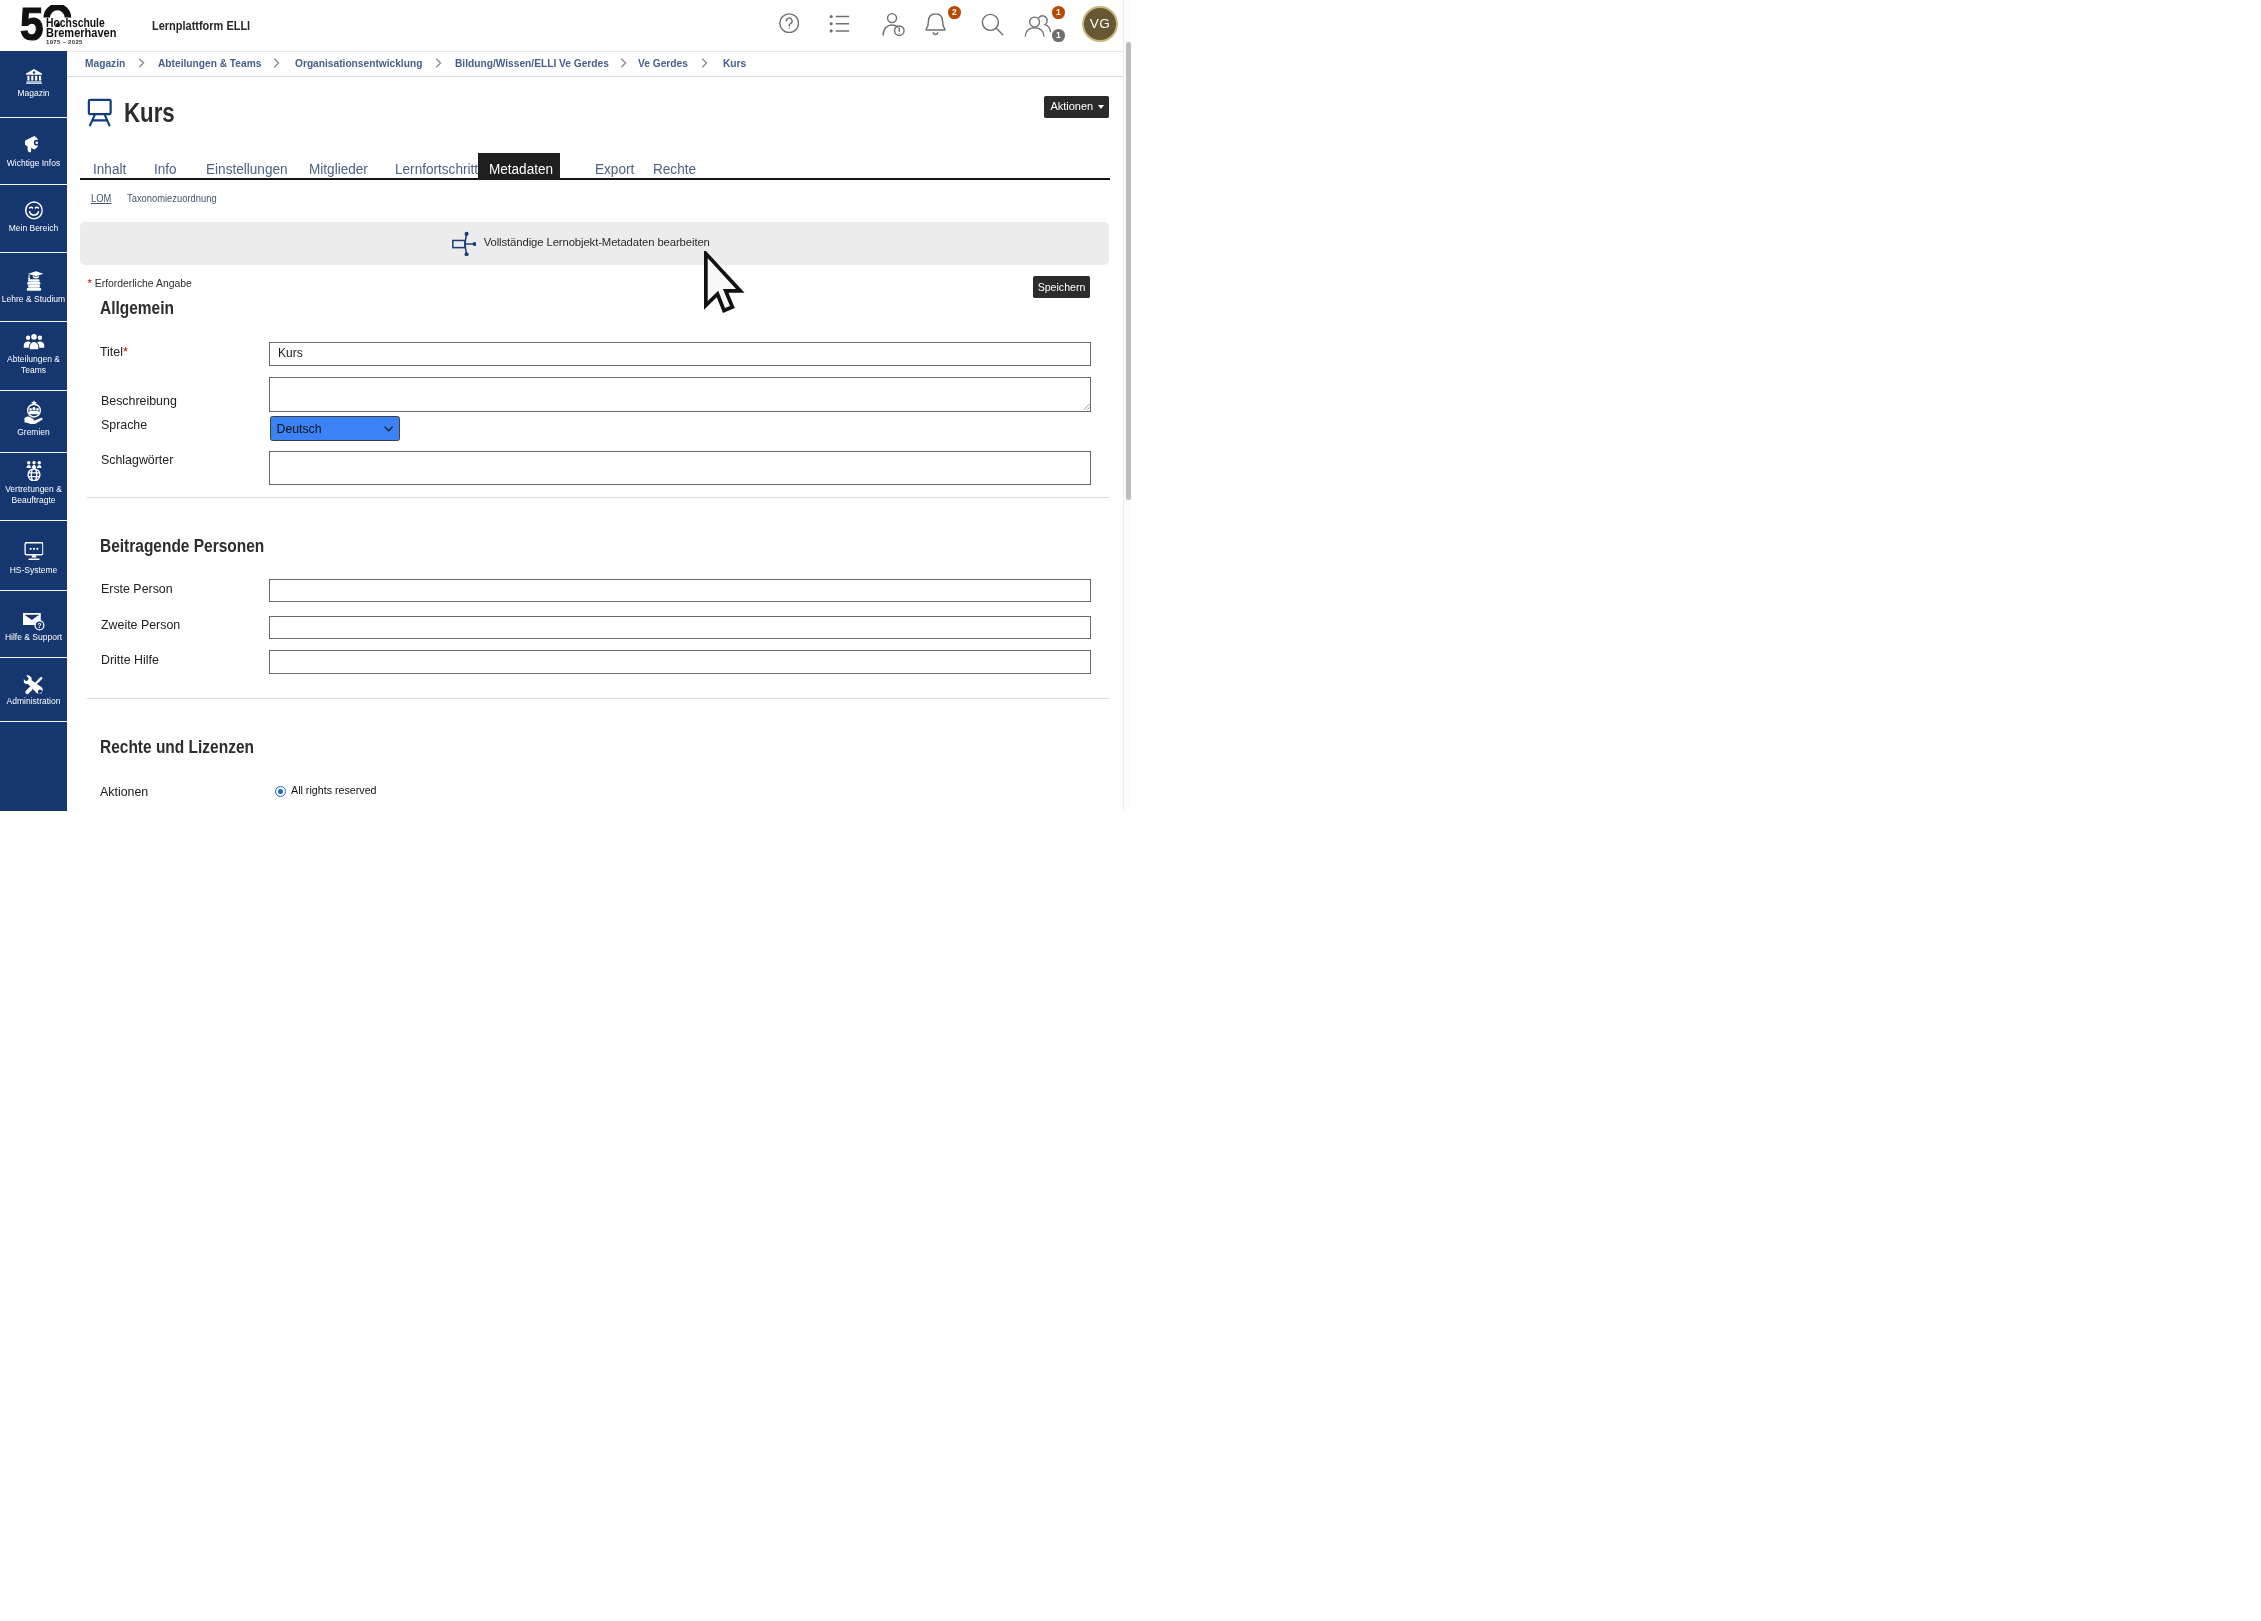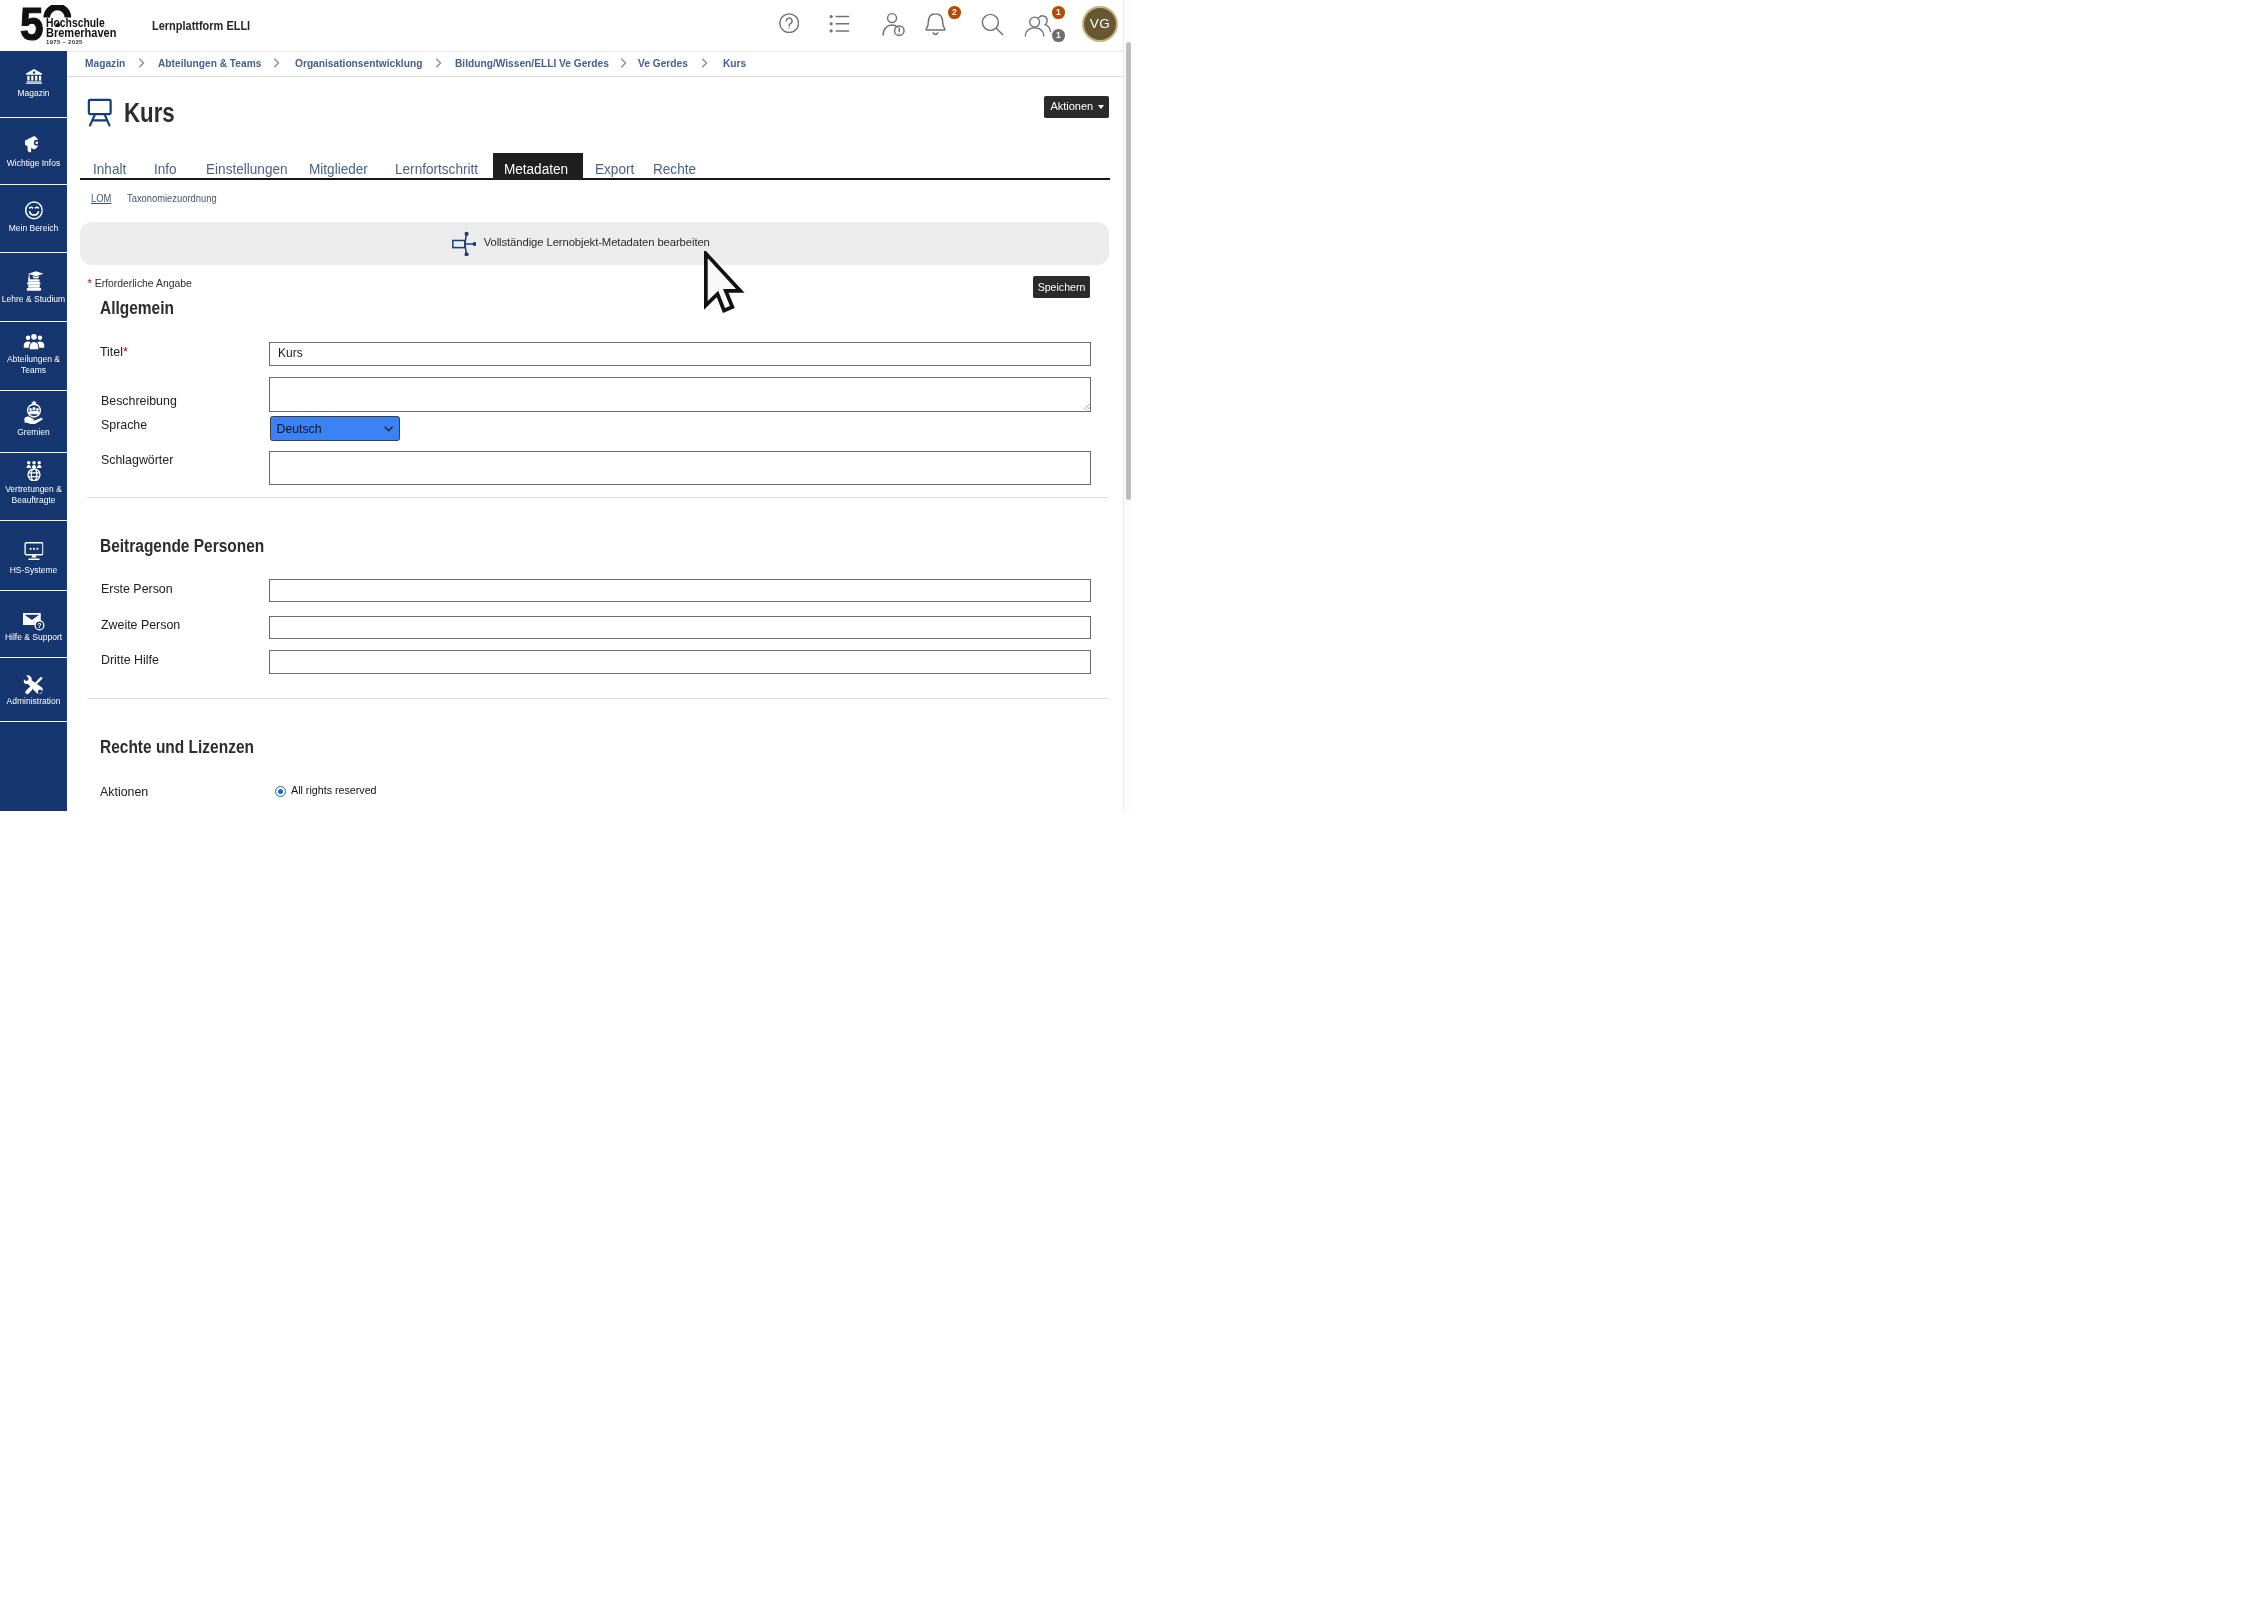--- a/index.html
+++ b/index.html
@@ -39,26 +39,26 @@
   
   #content { position:absolute; left:67px; top:77px; width:1055px; height:733px; background:#fff; }
   
   h1#ktitle { position:absolute; left:57px; top:22px; font-size:27.5px; line-height:27.5px; font-weight:bold; color:#2d2d2d; transform:scaleX(0.81); transform-origin:left top; }
   #aktionen { position:absolute; left:977px; top:18.7px; width:65px; height:22px; background:#2b2b2b; color:#fff; border-radius:1.7px; font-size:11px; }
   #aktionen span { position:absolute; left:6.4px; top:4.4px; }
   #aktionen .caret { position:absolute; right:4.7px; top:9px; width:0; height:0; border-left:3.8px solid transparent; border-right:3.8px solid transparent; border-top:4.2px solid #fff; }
 
   #tabs { position:absolute; left:12.7px; top:76px; width:1030px; height:27px; border-bottom:2.5px solid #161616; }
   .tab { position:absolute; top:8px; font-size:14px; color:#4a6282; white-space:nowrap; transform:scaleX(0.97); transform-origin:left center; }
-  #tabactive { position:absolute; left:413px; top:0; width:90px; height:27px; background:#1f1f1f; }
+  #tabactive { position:absolute; left:398px; top:0; width:82px; height:27px; background:#1f1f1f; }
   #tabactive span { position:absolute; left:0; top:8px; width:86px; text-align:center; font-size:14px; color:#fff; transform:scaleX(0.97); }
 
   .subtab { position:absolute; font-size:10.6px; color:#42566d; white-space:nowrap; transform:scaleX(0.885); transform-origin:left top; }
 
-  #graybar { position:absolute; left:12.7px; top:145px; width:1029px; height:43px; background:#ececec; border-radius:12px; }
+  #graybar { position:absolute; left:12.7px; top:145px; width:1029px; height:43px; background:#ececec; border-radius:5px; }
   #graybar .txt { position:absolute; left:404px; top:14px; font-size:11.3px; letter-spacing:-0.1px; color:#2b2b2b; white-space:nowrap; }
 
   .req { position:absolute; left:20.4px; top:200px; font-size:10.4px; color:#2d2d2d; }
   .req b { color:#c00000; font-weight:normal; font-size:11px; }
   #speichern { position:absolute; left:966px; top:199px; width:57px; height:22px; background:#2b2b2b; color:#fff; border-radius:1.7px; font-size:10.6px; text-align:center; line-height:22px; }
 
   .sechead { position:absolute; font-size:18px; font-weight:bold; color:#2d2d2d; transform:scaleX(0.86); transform-origin:left top; white-space:nowrap; }
   .flabel { position:absolute; font-size:12.4px; color:#202020; white-space:nowrap; }
   .flabel b { color:#c00000; font-weight:normal; }
   .finput { position:absolute; left:202px; width:822px; border:0.8px solid #6b6b6b; background:#fff; }

